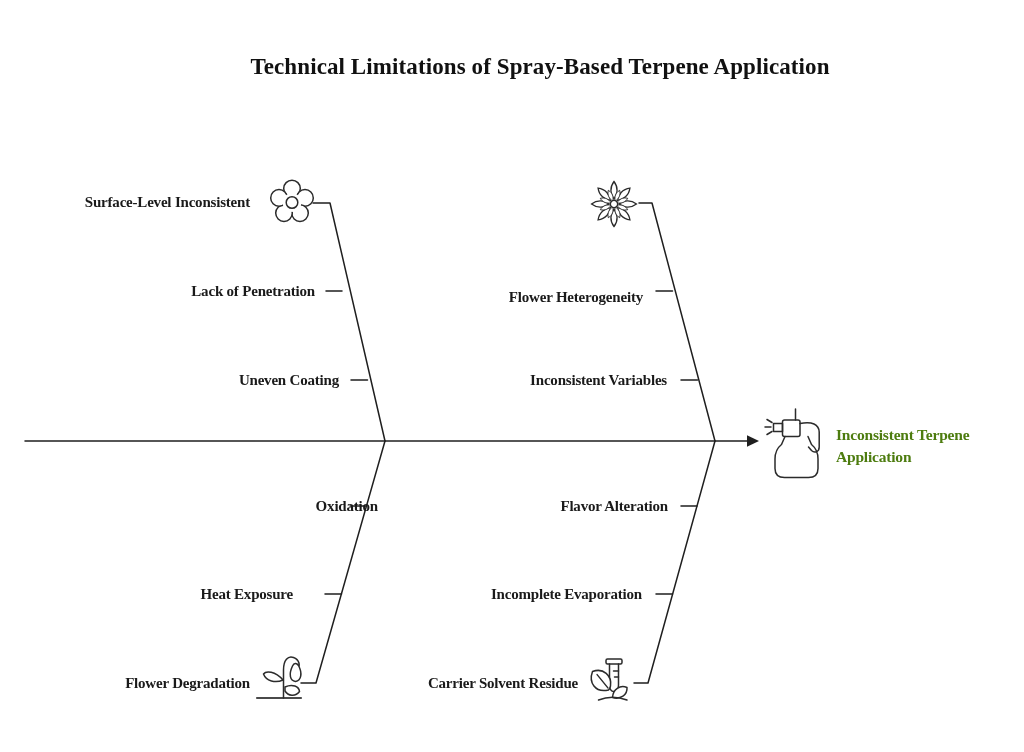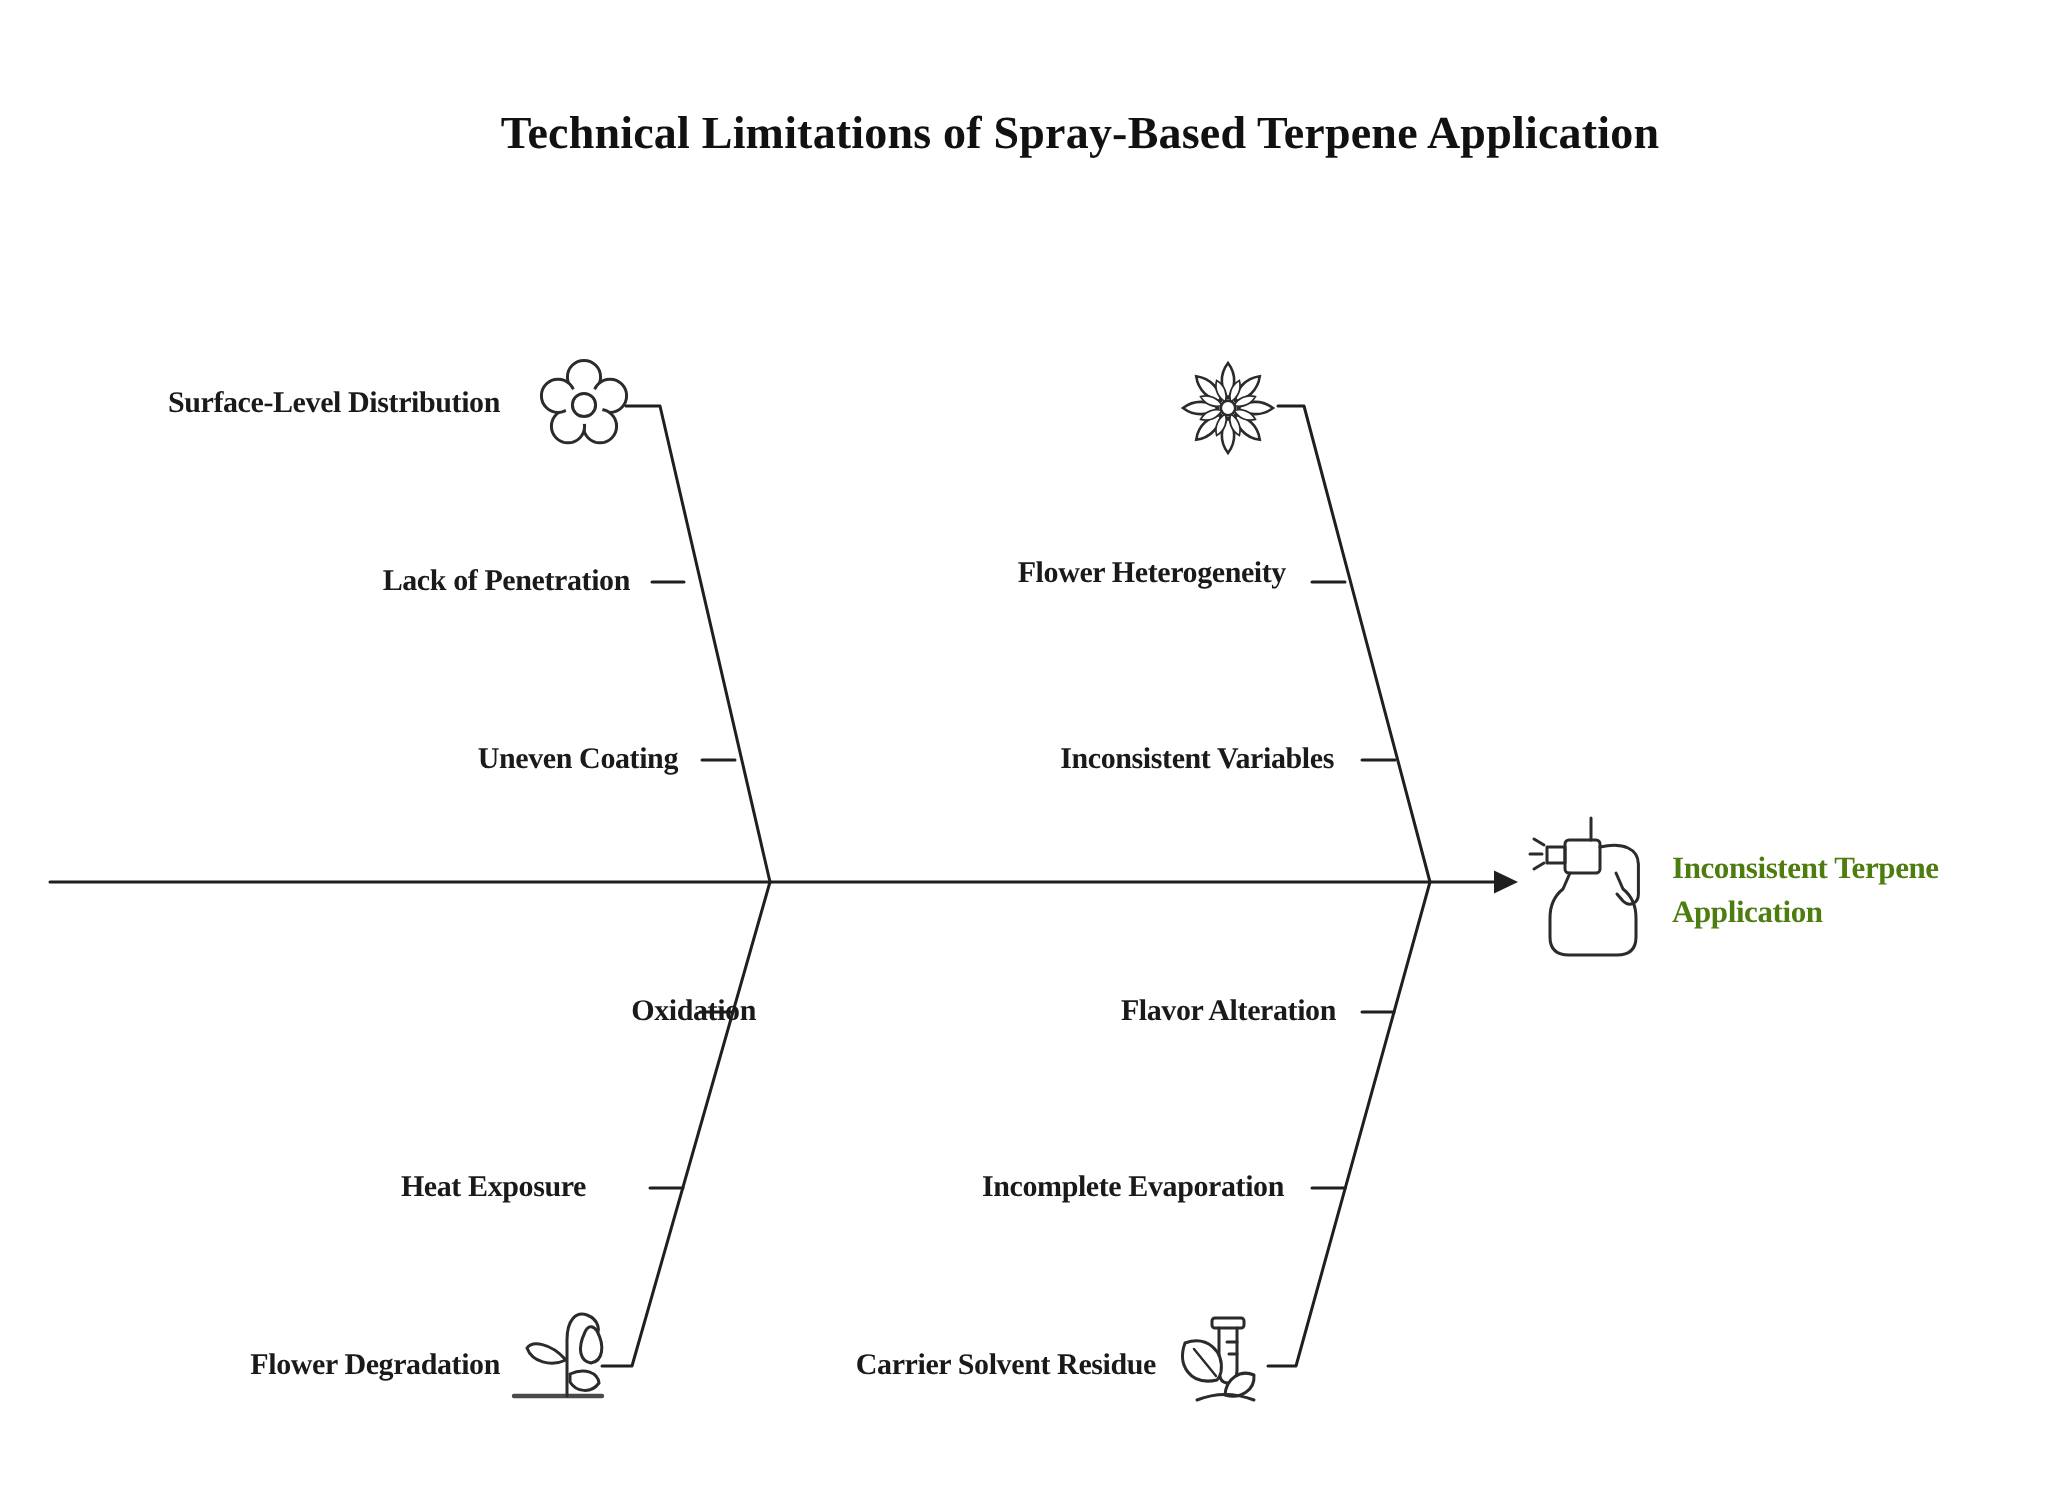--- a/index.html
+++ b/index.html
@@ -111,28 +111,28 @@
     <g stroke="#2b2b2b" stroke-width="1.5" fill="none" stroke-linecap="round" stroke-linejoin="round">
       <path d="M795.5,409 L795.5,420"></path>
       <path d="M767,419.5 L772,422.5 M765,427 L771,427 M767,434.5 L772,431.5"></path>
       <rect x="773.5" y="423.5" width="9" height="8"></rect>
       <rect x="782.5" y="420" width="17.5" height="16.5" rx="2"></rect>
       <path d="M800,423.5 C812,421 819,424.5 819.2,432 L819.2,447 C819.2,452 814.5,453.5 811.5,450.5 L808.5,447"></path>
       <path d="M785,436.5 L781.5,444.5 C776.5,448.5 775,453.5 775,459 L775,468.5 C775,475 778.5,477.5 784.5,477.5 L808.5,477.5 C814.5,477.5 818,475 818,468.5 L818,459 C818,453.5 816.5,448.5 811.5,444.5 L808,436.5"></path>
     </g>
   </svg>
 
-  <div class="lbl" style="right:774px;top:193px;">Surface-Level Distribution</div>
+  <div class="lbl" style="right:774px;top:193px;">Surface-Level Inconsistent</div>
   <div class="lbl" style="right:774px;top:674px;">Flower Degradation</div>
   <div class="lbl" style="right:446px;top:674px;">Carrier Solvent Residue</div>
 
   <div class="lbl" style="right:709px;top:282px;">Lack of Penetration</div>
   <div class="lbl" style="right:685px;top:371px;text-align:right;">Uneven Coating</div>
 
-  <div class="lbl" style="right:381px;top:278px;">Flower Heterogeneity</div>
+  <div class="lbl" style="right:381px;top:288px;">Flower Heterogeneity</div>
   <div class="lbl" style="right:357px;top:371px;">Inconsistent Variables</div>
 
   <div class="lbl" style="right:646px;top:497px;">Oxidation</div>
   <div class="lbl" style="right:731px;top:585px;">Heat Exposure</div>
 
   <div class="lbl" style="right:356px;top:497px;">Flavor Alteration</div>
   <div class="lbl" style="right:382px;top:585px;">Incomplete Evaporation</div>
 
   <div class="effect-lbl">Inconsistent Terpene Application</div>
 

